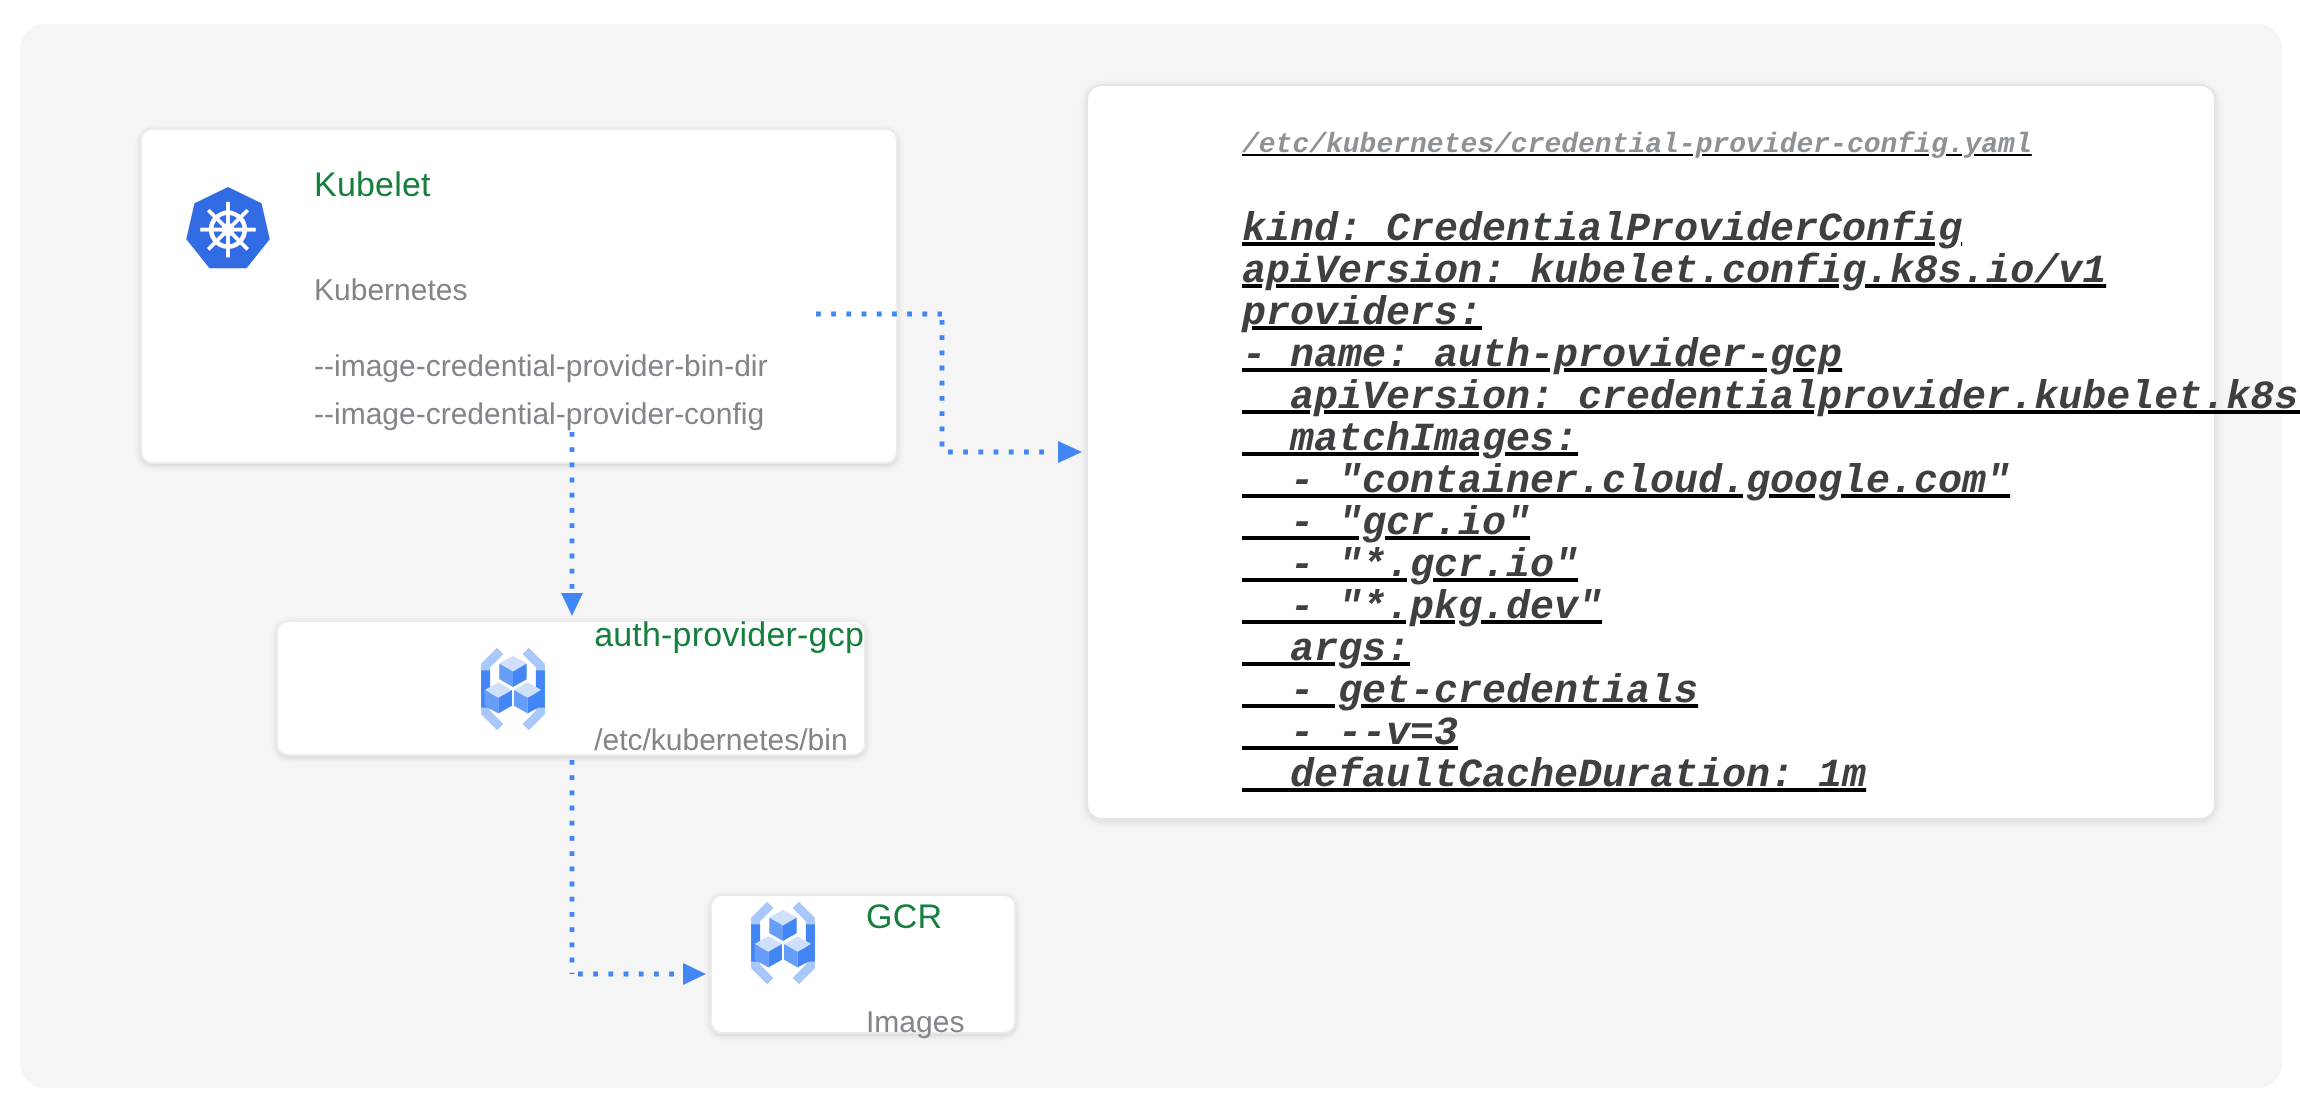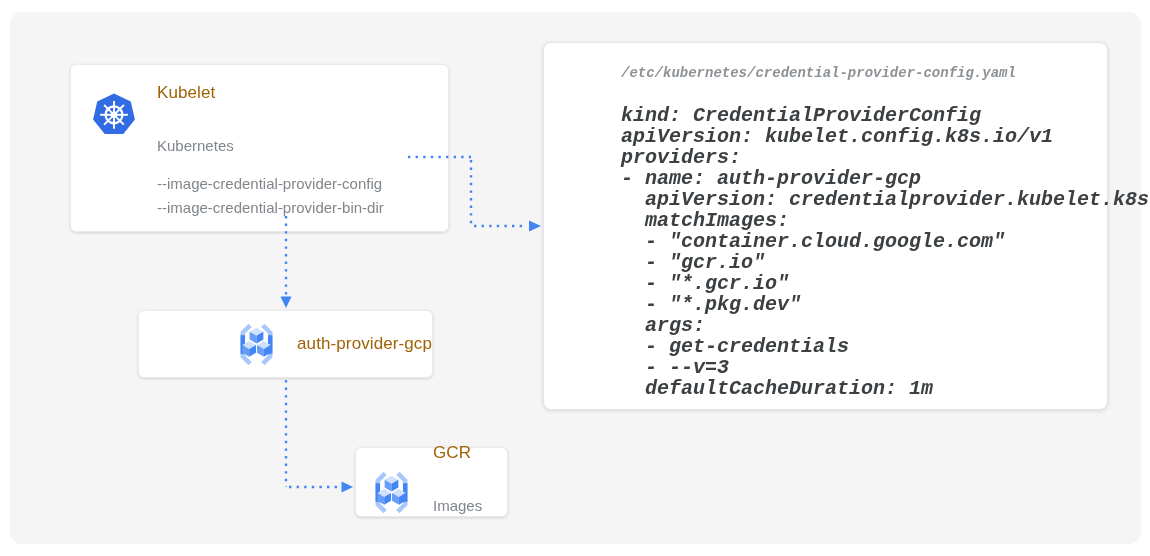--- a/index.html
+++ b/index.html
@@ -47,27 +47,27 @@
     padding-left: 15px;
     gap: 17px;
     align-items: center;
     justify-content: flex-end;
   }
   .card-gcr {
     left: 345px; top: 435px;
     width: 153px; height: 70px;
     padding-left: 12px;
     gap: 18px;
-    align-items: flex-end;
+    align-items: flex-start;
   }
   .card-auth .icon-wrap, .card-gcr .icon-wrap { width: 47px; height: 47px; flex: 0 0 auto; }
   .icon-wrap svg { width: 100%; height: 100%; display: block; }
   .card-title {
     font-size: 17px; line-height: 22px;
-    color: #a16207; font-weight: 500;
+    color: #15803d; font-weight: 500;
     letter-spacing: 0.1px;
   }
   .card-subtitle {
     font-size: 15px; line-height: 21px;
     color: #80868b;
     margin-top: 31px;
   }
   .flags {
     margin-top: 16px;
     font-size: 15px; line-height: 24px;
@@ -77,20 +77,21 @@
     position: absolute;
     left: 533px; top: 30px;
     width: 565px; height: 368px;
     background: #ffffff;
     border: 1px solid #e3e5e8;
     border-radius: 8px;
     box-shadow: 0 1px 4px rgba(0,0,0,0.12);
     box-sizing: border-box;
     padding: 20px 18px 0 77px;
     z-index: 2;
+    text-decoration: underline;
   }
   .code-path {
     font-family: "Liberation Mono", monospace;
     font-style: italic; font-weight: 700;
     font-size: 14px; line-height: 21px;
     color: #8d9297;
     white-space: pre;
     margin-bottom: 21px;
   }
   .code-body {
@@ -138,22 +139,22 @@
           <line x1="24" y1="23.8" x2="13.7" y2="13.6"></line>
           <circle cx="24" cy="23.8" r="8.8" stroke-width="2.4"></circle>
         </g>
         <circle cx="24" cy="23.8" r="3.4" fill="#ffffff"></circle>
       </svg>
     </div>
     <div class="card-text">
       <div class="card-title">Kubelet</div>
       <div class="card-subtitle">Kubernetes</div>
       <div class="flags">
+        <div>--image-credential-provider-bin-dir</div>
         <div>--image-credential-provider-config</div>
-        <div>--image-credential-provider-bin-dir</div>
       </div>
     </div>
   </div>
 
   <div class="card card-auth">
     <div class="icon-wrap">
       <svg viewBox="0 0 48 48">
         <defs>
           <g id="gcr-cube">
             <polygon points="0,-8 7,-4 0,0 -7,-4" fill="#cfe0fc"></polygon>
@@ -165,20 +166,21 @@
         <line x1="10" y1="14.5" x2="10" y2="33.5" stroke-width="4.6" stroke="#4285f4"></line>
         <polyline points="30.5,4.5 38,12 38,36 30.5,43.5" fill="none" stroke-width="4.6" stroke="#a8c7fa"></polyline>
         <line x1="38" y1="14.5" x2="38" y2="33.5" stroke-width="4.6" stroke="#4285f4"></line>
         <use href="#gcr-cube" x="24" y="15"></use>
         <use href="#gcr-cube" x="16.5" y="28.5"></use>
         <use href="#gcr-cube" x="31.5" y="28.5"></use>
       </svg>
     </div>
     <div class="card-text">
       <div class="card-title">auth-provider-gcp</div>
+      <div class="card-subtitle">/etc/kubernetes/bin</div>
     </div>
   </div>
 
   <div class="card card-gcr">
     <div class="icon-wrap">
       <svg viewBox="0 0 48 48">
         <polyline points="17.5,4.5 10,12 10,36 17.5,43.5" fill="none" stroke-width="4.6" stroke="#a8c7fa"></polyline>
         <line x1="10" y1="14.5" x2="10" y2="33.5" stroke-width="4.6" stroke="#4285f4"></line>
         <polyline points="30.5,4.5 38,12 38,36 30.5,43.5" fill="none" stroke-width="4.6" stroke="#a8c7fa"></polyline>
         <line x1="38" y1="14.5" x2="38" y2="33.5" stroke-width="4.6" stroke="#4285f4"></line>

